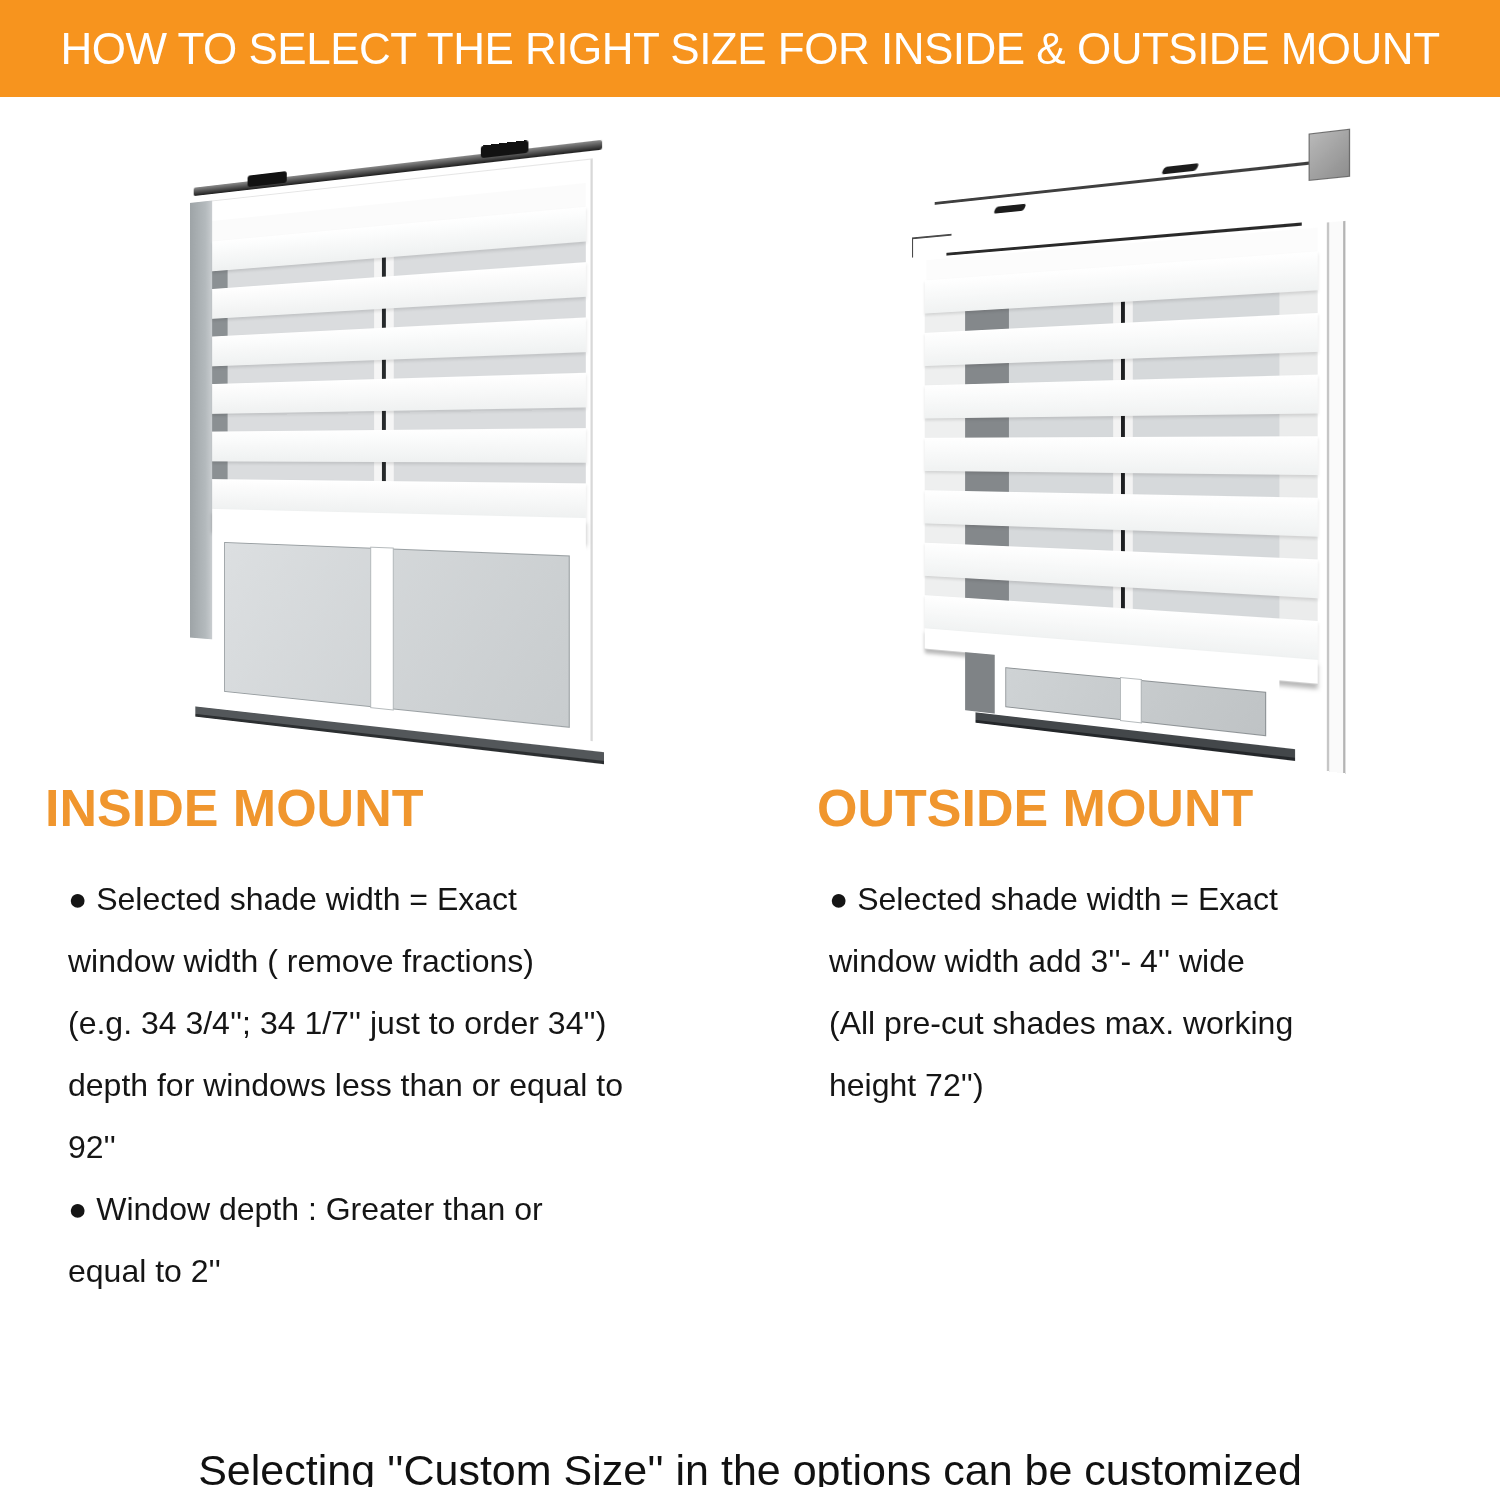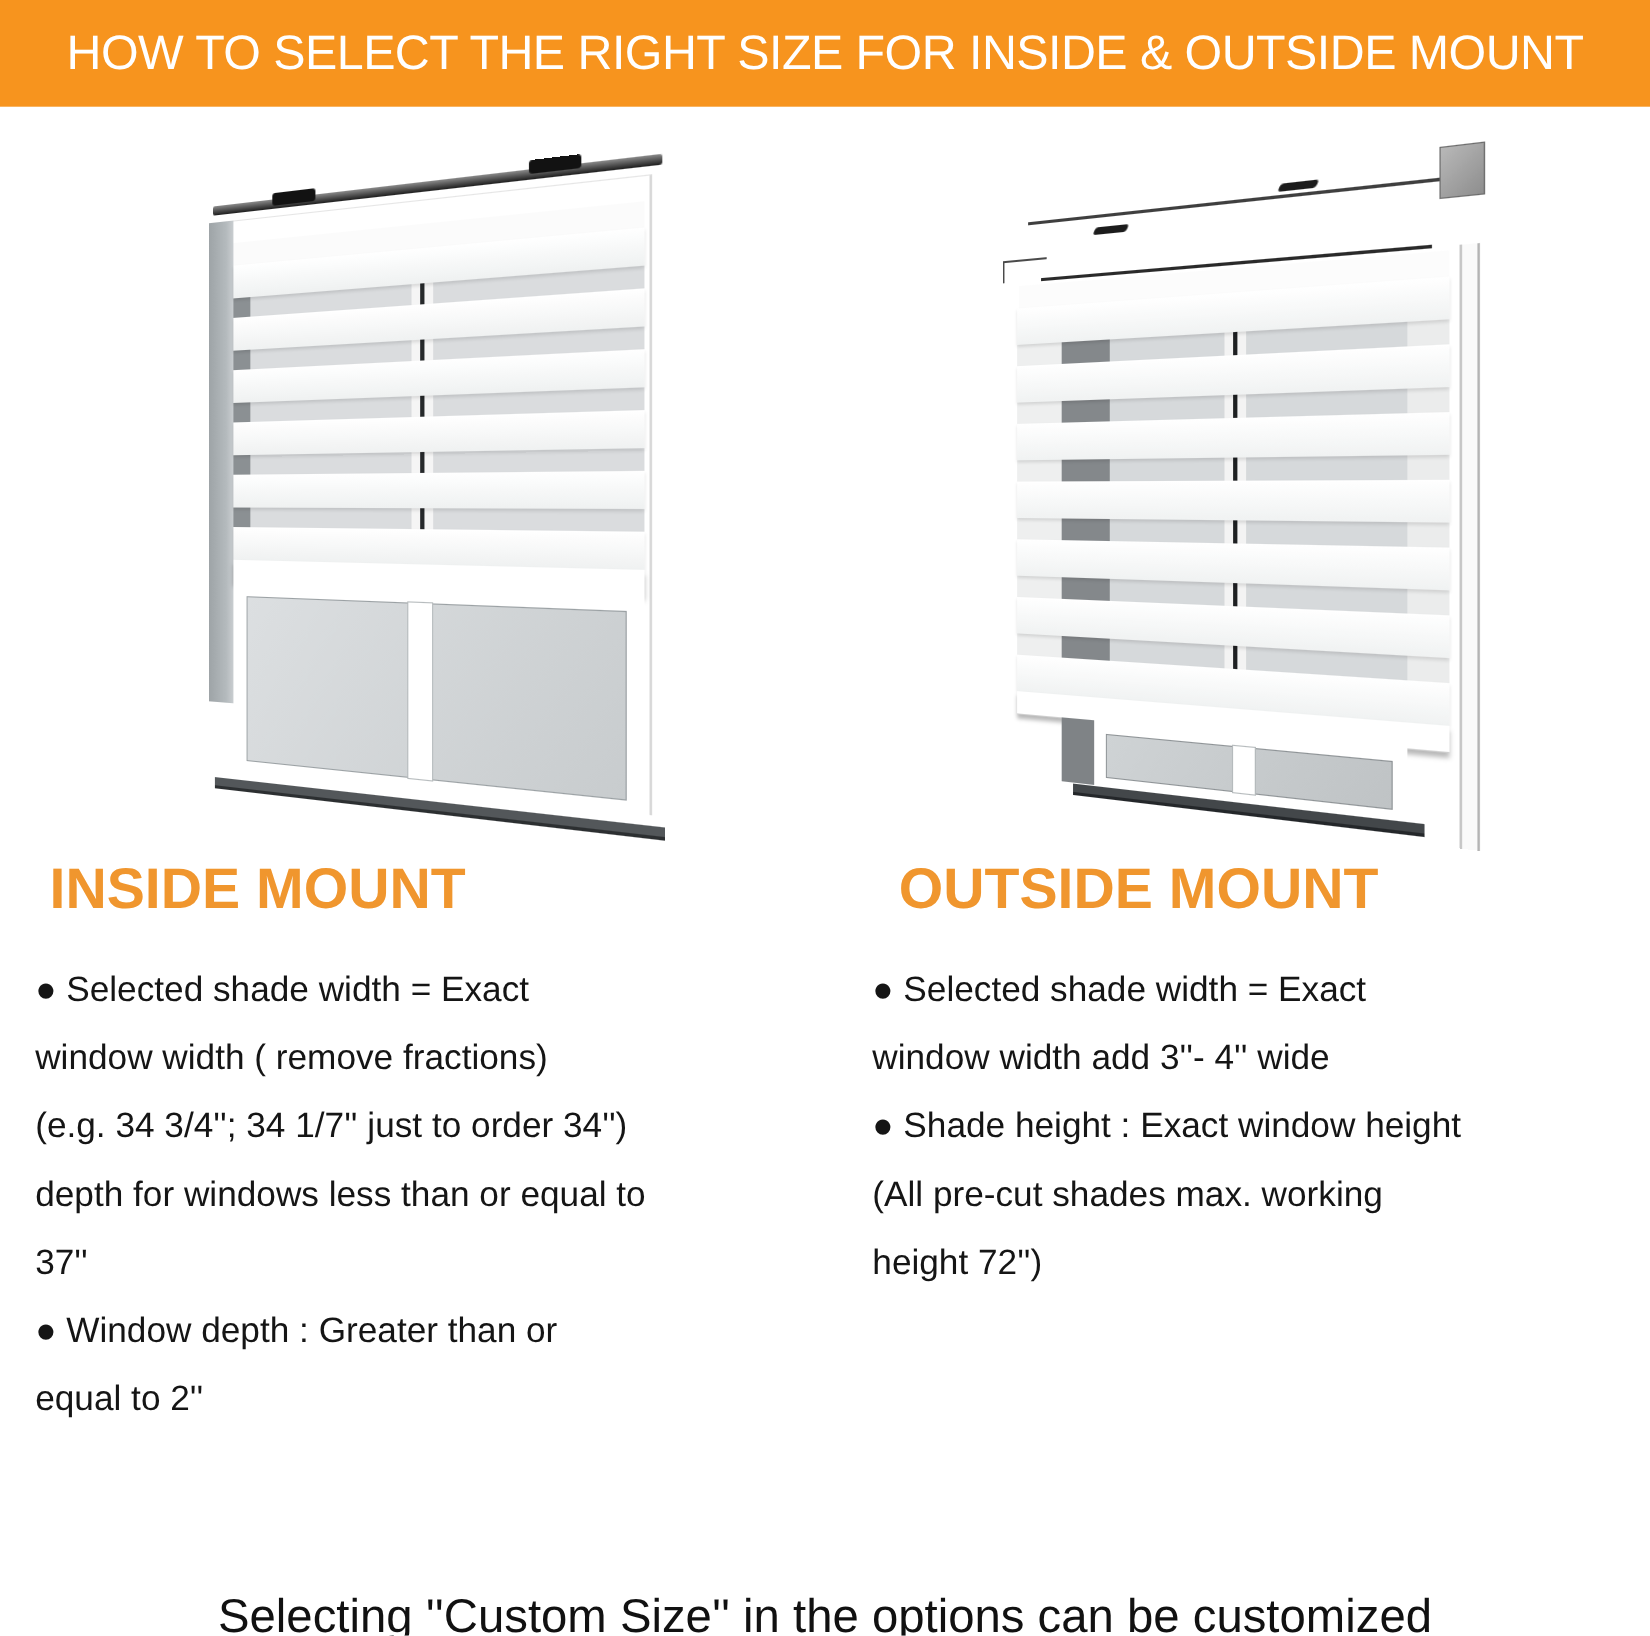--- a/index.html
+++ b/index.html
@@ -12,21 +12,21 @@
                font-size:44px;font-weight:normal;letter-spacing:-0.5px;white-space:pre;}
 
   
   .heading{position:absolute;margin:0;color:#F0962E;font-size:52px;font-weight:bold;
            letter-spacing:0;line-height:1;white-space:pre;}
   .h-inside{left:45px;top:782px;}
   .h-outside{left:817px;top:782px;}
 
   
   .col{position:absolute;top:868px;color:#151515;font-size:32px;}
-  .col .line{height:62px;line-height:62px;white-space:pre;}
+  .col .line{height:62px;line-height:62px;white-space:pre;margin-left:36px;}
   .col-left{left:32px;width:740px;}
   .col-right{left:793px;width:700px;}
 
   
   .footer{position:absolute;left:0;top:1446px;width:1500px;text-align:center;
           color:#111;font-size:43px;white-space:pre;}
 
   
   .illu{position:absolute;}
   .illu-left{left:170px;top:158px;width:418px;height:590px;}
@@ -170,28 +170,27 @@
   </div>
 
   <h2 class="heading h-inside">INSIDE MOUNT</h2>
   <h2 class="heading h-outside">OUTSIDE MOUNT</h2>
 
   <div class="col col-left">
     <div class="line">● Selected shade width = Exact</div>
     <div class="line">window width ( remove fractions)</div>
     <div class="line">(e.g. 34 3/4''; 34 1/7'' just to order 34'')</div>
     <div class="line">depth for windows less than or equal to</div>
-    <div class="line">37''</div>
+    <div class="line">92''</div>
     <div class="line">● Window depth : Greater than or</div>
     <div class="line">equal to 2''</div>
   </div>
 
   <div class="col col-right">
     <div class="line">● Selected shade width = Exact</div>
     <div class="line">window width add 3''- 4'' wide</div>
-    <div class="line">● Shade height : Exact window height</div>
     <div class="line">(All pre-cut shades max. working</div>
     <div class="line">height 72'')</div>
   </div>
 
   <div class="footer">Selecting ''Custom Size'' in the options can be customized</div>
 
 </div>
 
 </body></html>

